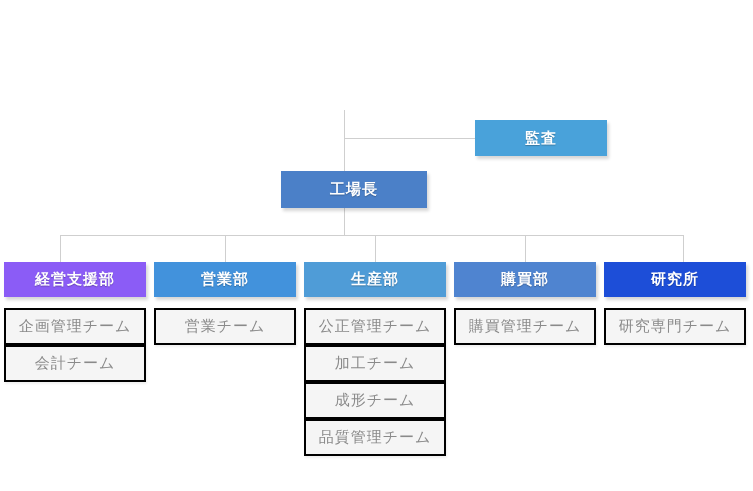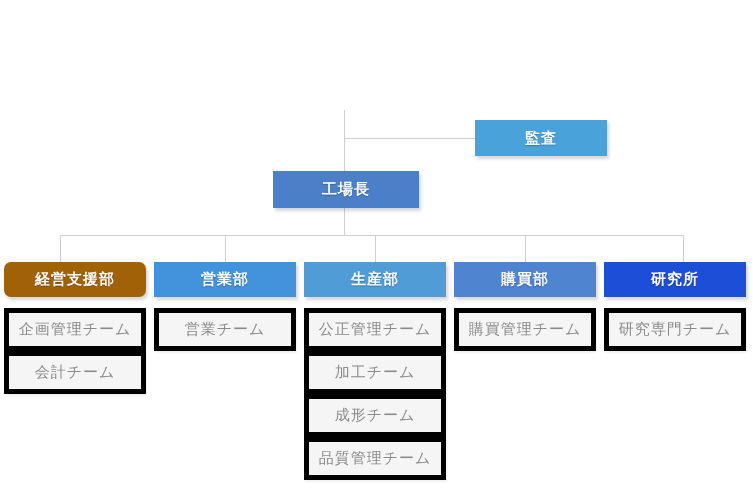--- a/index.html
+++ b/index.html
@@ -20,33 +20,33 @@
     text-shadow:0 1px 2px rgba(0,0,0,0.35);
   }
   
   .node{
     position:absolute; display:flex; align-items:center; justify-content:center;
     color:#ffffff; font-size:15px; font-weight:bold; letter-spacing:1px;
     text-shadow:0 1px 1px rgba(0,0,0,0.25);
     box-shadow:2px 3px 3px rgba(0,0,0,0.16);
   }
   .audit{left:475px; top:120px; width:132px; height:36px;}
-  .manager{left:273px; top:171px; width:146px; height:37px;}
+  .manager{left:281px; top:171px; width:146px; height:37px;}
   
   .col{position:absolute; top:262px; width:142px;}
   .dept{
     height:35px; display:flex; align-items:center; justify-content:center;
     color:#ffffff; font-size:15px; font-weight:bold; letter-spacing:1px;
     text-shadow:0 1px 1px rgba(0,0,0,0.25);
     box-shadow:2px 3px 3px rgba(0,0,0,0.16);
     margin-bottom:11px;
   }
   .team{
     height:33px; display:flex; align-items:center; justify-content:center;
-    background:#f5f5f5; border:5px solid #000000;
+    background:#f5f5f5; border:2px solid #000000;
     color:#8a8a8a; font-size:15px; letter-spacing:1px;
     box-shadow:1px 2px 2px rgba(0,0,0,0.06);
   }
   .team + .team{margin-top:0;}
 </style>
 </head>
 <body>
 
 <div class="canvas">
 
@@ -59,21 +59,21 @@
   <div class="line" style="left:375px; top:235px; width:1px; height:27px;"></div>
   <div class="line" style="left:525px; top:235px; width:1px; height:27px;"></div>
   <div class="line" style="left:683px; top:235px; width:1px; height:27px;"></div>
 
 
   <div class="node audit" style="background: rgb(73, 162, 218);">監査</div>
 
   <div class="node manager" style="background: rgb(75, 128, 200);">工場長</div>
 
   <div class="col" style="left:4px;">
-    <div class="dept" style="background: #a16207; border-radius: 7px;">経営支援部</div>
+    <div class="dept" style="background: #8b5cf6;">経営支援部</div>
     <div class="team">企画管理チーム</div>
     <div class="team">会計チーム</div>
   </div>
 
   <div class="col" style="left:154px;">
     <div class="dept" style="background: rgb(66, 146, 220);">営業部</div>
     <div class="team">営業チーム</div>
   </div>
 
   <div class="col" style="left:304px;">

